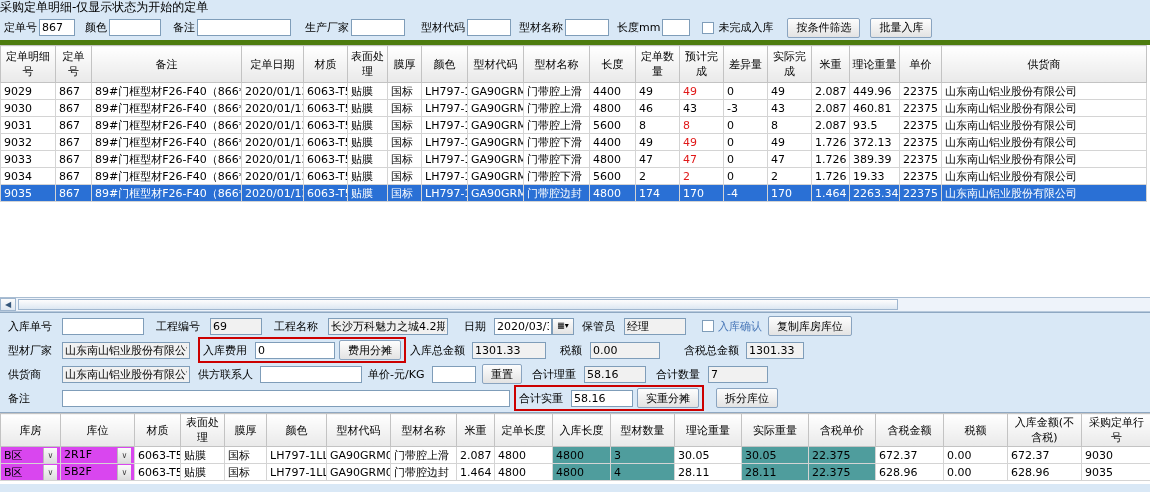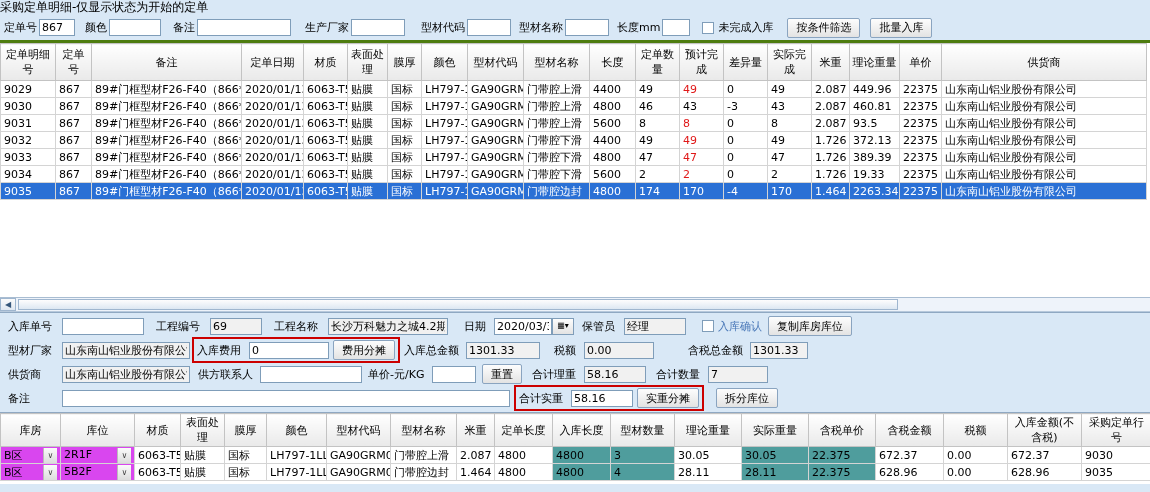--- a/index.html
+++ b/index.html
@@ -5,27 +5,27 @@
   * { box-sizing: border-box; margin: 0; padding: 0; }
   html,body { width:1150px; height:492px; overflow:hidden; }
   body { font-family:"DejaVu Sans", sans-serif; font-size:11px; color:#000; background:#d9e8f6; }
   .app { position:relative; width:1150px; height:492px; background:#d9e8f6; }
 
   .sec-title { height:15px; line-height:15px; padding-left:0; font-size:12px; }
   .filter-row { height:25px; display:flex; align-items:center; padding-left:4px; white-space:nowrap; }
   .lbl { color:#000; }
   input.fld { height:17px; border:1px solid #7f9db9; background:#fff; font-size:11px; padding:0 2px; font-family:"DejaVu Sans",sans-serif; }
   input.fld.ro { background:#f1f1f1; }
-  .ml6{margin-left:6px}.ml8{margin-left:8px}.ml10{margin-left:10px}.ml12{margin-left:12px}.ml14{margin-left:14px}.ml16{margin-left:16px}.ml2{margin-left:2px}.ml4{margin-left:4px}.mr2{margin-right:2px}
+  .ml6{margin-left:6px}.ml8{margin-left:8px}.ml10{margin-left:10px}.ml12{margin-left:12px}.ml14{margin-left:14px}.ml16{margin-left:16px}.ml2{margin-left:8px}.ml4{margin-left:4px}.mr2{margin-right:2px}
 
   button.btn { height:20px; padding:0 8px; font-size:11px; font-family:"DejaVu Sans",sans-serif;
     background:linear-gradient(#fdfdfd,#e3e3e3); border:1px solid #8aa4c0; border-radius:2px; }
   .cb { display:inline-block; width:12px; height:12px; background:#fff; border:1px solid #7f9db9; vertical-align:middle; }
 
-  .grid-wrap { height:258px; background:#fff; border-top:3px solid #4d7c0f; border-bottom:1px solid #a9bdd2; overflow:hidden; }
+  .grid-wrap { height:258px; background:#fff; border-top:5px solid #4d7c0f; border-bottom:1px solid #a9bdd2; overflow:hidden; }
   table.grid { border-collapse:collapse; table-layout:fixed; background:#fff; }
   table.grid th { background:linear-gradient(#ffffff,#e9e9e9); border:1px solid #c3c3c3; font-weight:normal;
     font-size:11px; padding:1px 2px; text-align:center; vertical-align:middle; overflow:hidden; }
   #top-table th { height:37px; }
   table.grid td { border:1px solid #d4d4d4; padding:0 3px; height:17px; font-size:11px;
     white-space:nowrap; overflow:hidden; vertical-align:middle; }
   tr.selected td { background:#2a70d5 !important; color:#fff; }
   td.red { color:#e01818; }
   td.teal { background:#4f9d9d; }
   td.combo { background:#d946ef; padding-right:0; }
@@ -307,21 +307,21 @@
       <input class="fld ro ml4" style="width: 128px;" value="山东南山铝业股份有限公司">
       <span class="redbox ml2">
         <span class="rlabel" style="width:48px">入库费用</span>
         <input class="fld ml4" style="width: 80px;" value="0">
         <button class="btn ml4">费用分摊</button>
       </span>
       <span class="rlabel ml4" style="width:58px">入库总金额</span>
       <input class="fld ro ml4" style="width: 74px;" value="1301.33">
       <span class="rlabel ml14" style="width:26px">税额</span>
       <input class="fld ro ml4" style="width: 70px;" value="0.00">
-      <span class="rlabel" style="width:58px;margin-left:34px">含税总金额</span>
+      <span class="rlabel" style="width:58px;margin-left:24px">含税总金额</span>
       <input class="fld ro ml4" style="width: 58px;" value="1301.33">
     </div>
 
     <div class="frow">
       <span class="rlabel" style="width:50px">供货商</span>
       <input class="fld ro ml4" style="width: 128px;" value="山东南山铝业股份有限公司">
       <span class="rlabel ml8" style="width:58px">供方联系人</span>
       <input class="fld ml4" style="width: 102px;" value="">
       <span class="rlabel ml6" style="width:60px">单价-元/KG</span>
       <input class="fld ml4" style="width: 44px;" value="">

